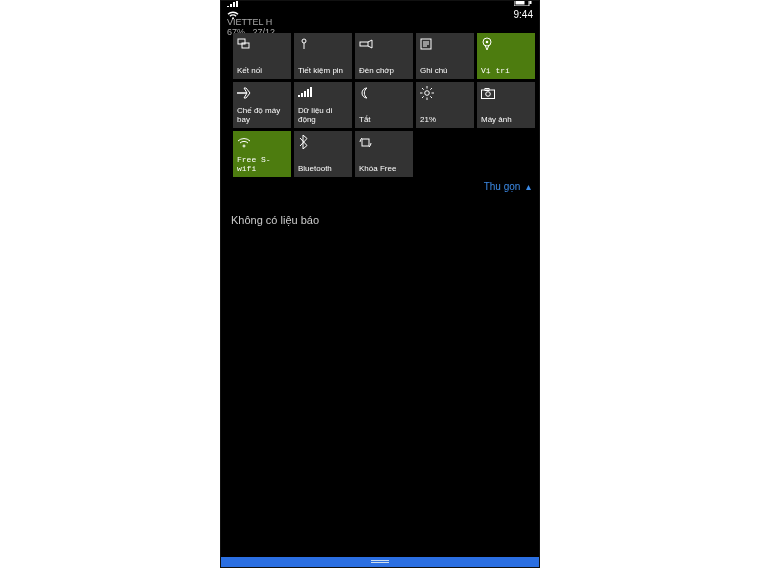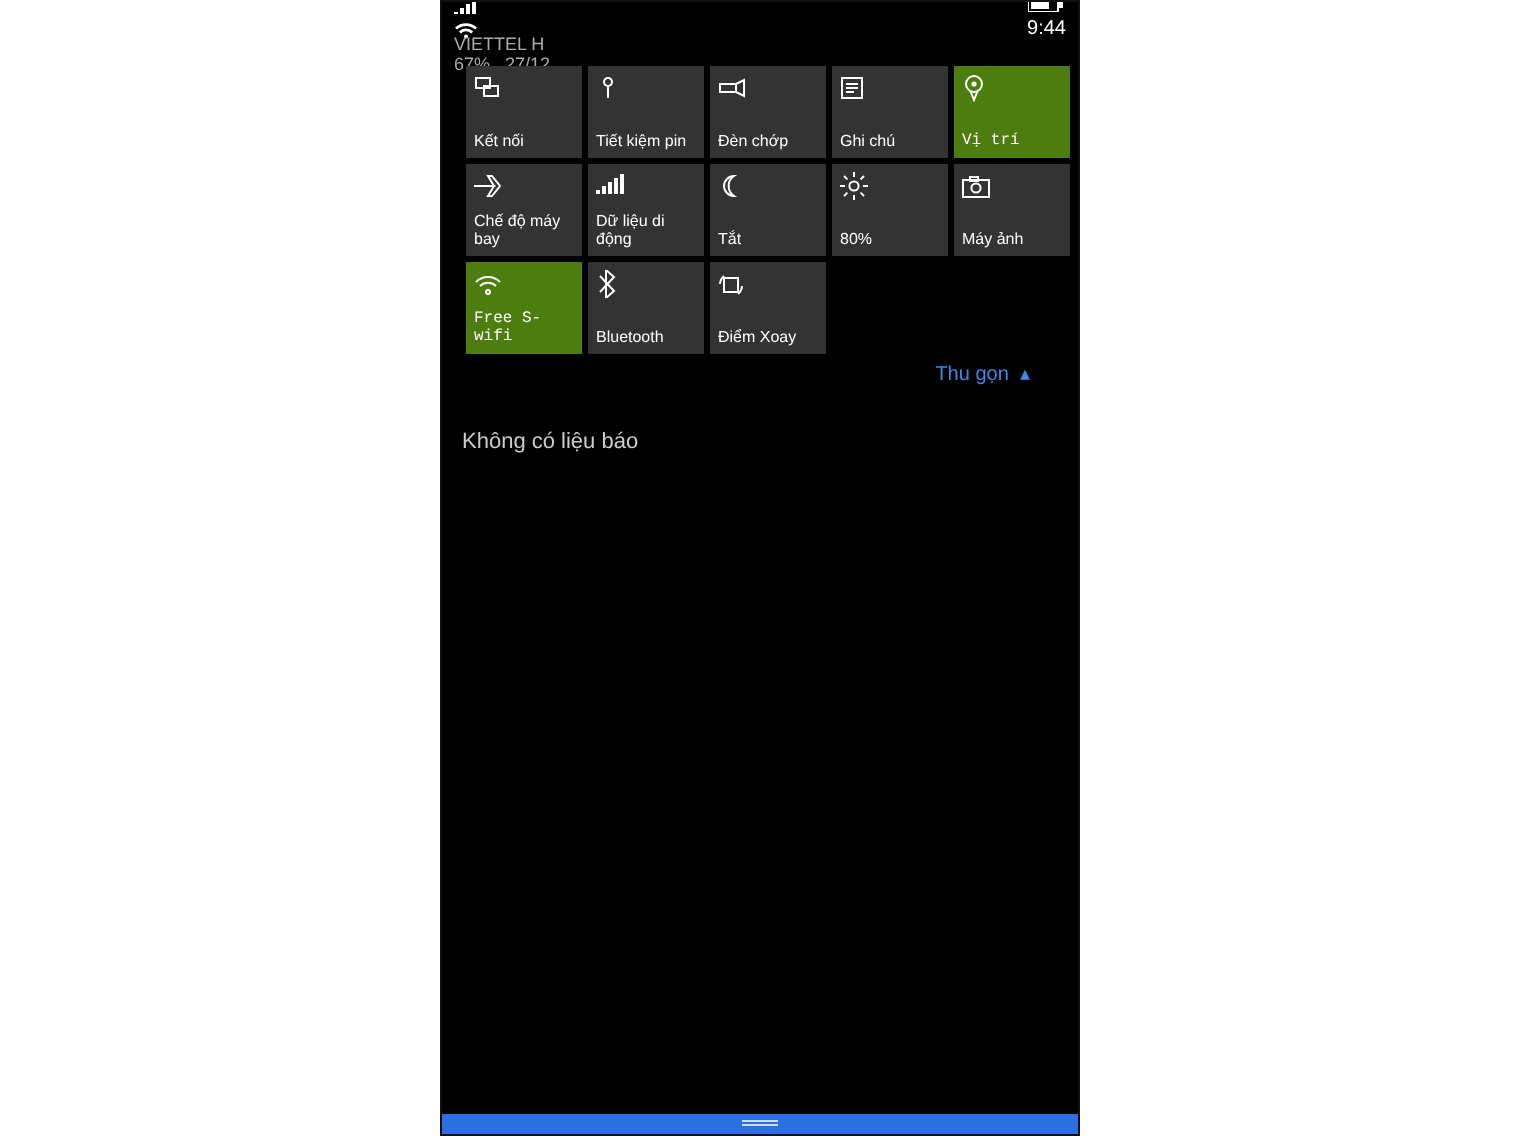--- a/index.html
+++ b/index.html
@@ -65,21 +65,21 @@
   .qa-icon {
     height: 14px;
     display: flex;
     align-items: center;
     font-size: 12px;
     color: #fff;
   }
   .qa-label { font-size: 8px; line-height: 9px; white-space: normal; max-height: 18px; overflow: hidden; }
   .collapse-row {
     text-align: right;
-    padding: 4px 24px;
+    padding: 4px 8px;
     color: #3c8ae6;
     font-size: 10px;
     cursor: pointer;
   }
   .notif-area {
     padding: 18px 10px;
     color: #ccc;
     font-size: 11px;
   }
   .bottom-bar {
@@ -215,21 +215,21 @@
               <line x1="7" y1="11.5" x2="7" y2="14"></line>
               <line x1="0" y1="7" x2="2.5" y2="7"></line>
               <line x1="11.5" y1="7" x2="14" y2="7"></line>
               <line x1="2" y1="2" x2="3.7" y2="3.7"></line>
               <line x1="10.3" y1="10.3" x2="12" y2="12"></line>
               <line x1="2" y1="12" x2="3.7" y2="10.3"></line>
               <line x1="10.3" y1="3.7" x2="12" y2="2"></line>
             </g>
           </svg>
         </div>
-        <div class="qa-label">80%</div>
+        <div class="qa-label">21%</div>
       </div>
       <div class="qa-tile">
         <div class="qa-icon">
           <svg width="14" height="11" viewBox="0 0 14 11">
             <rect x="0.5" y="2" width="13" height="8.5" fill="none" stroke="#fff"></rect>
             <circle cx="7" cy="6" r="2.3" fill="none" stroke="#fff"></circle>
             <rect x="4" y="0.5" width="4" height="2" fill="none" stroke="#fff"></rect>
           </svg>
         </div>
         <div class="qa-label">Máy ảnh</div>
@@ -250,21 +250,21 @@
         </div>
         <div class="qa-label">Bluetooth</div>
       </div>
       <div class="qa-tile">
         <div class="qa-icon">
           <svg width="13" height="13" viewBox="0 0 13 13">
             <rect x="3" y="3" width="7" height="7" fill="none" stroke="#fff"></rect>
             <path d="M1 6a5.5 5.5 0 012-4M12 7a5.5 5.5 0 01-2 4" fill="none" stroke="#fff"></path>
           </svg>
         </div>
-        <div class="qa-label">Điểm Xoay</div>
+        <div class="qa-label">Khóa Free</div>
       </div>
     </div>
 
   <div class="collapse-row">
     <span>Thu gọn</span>
     <span>&nbsp;▴</span>
   </div>
 
   <div class="notif-area">
     <span>Không có liệu báo</span>

